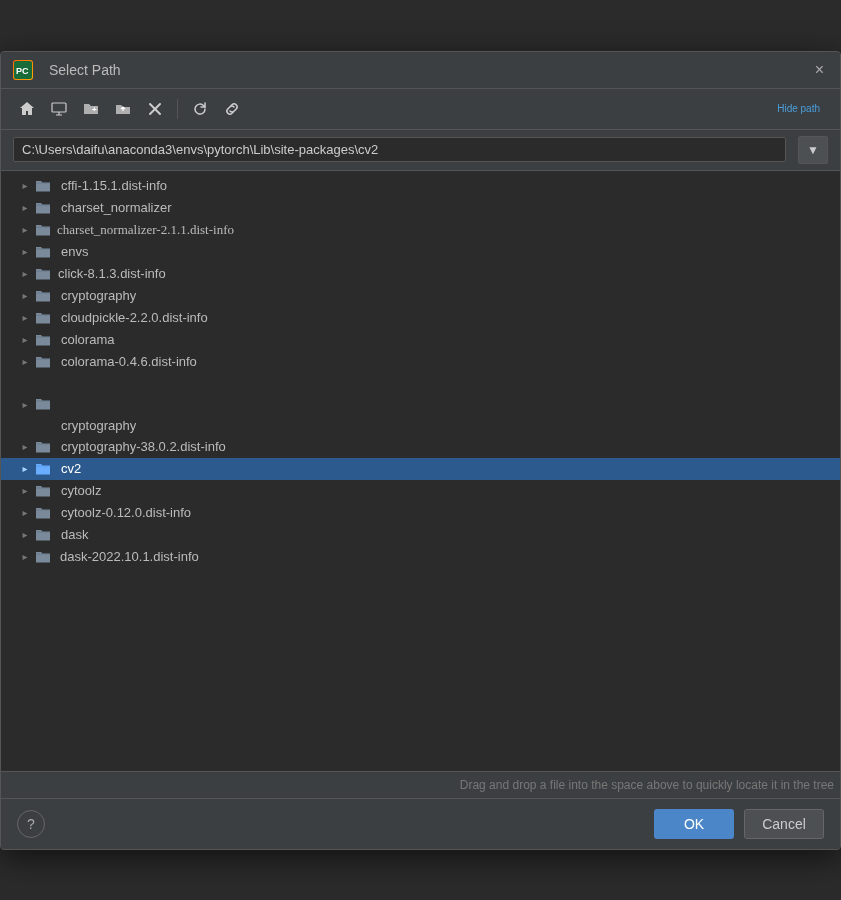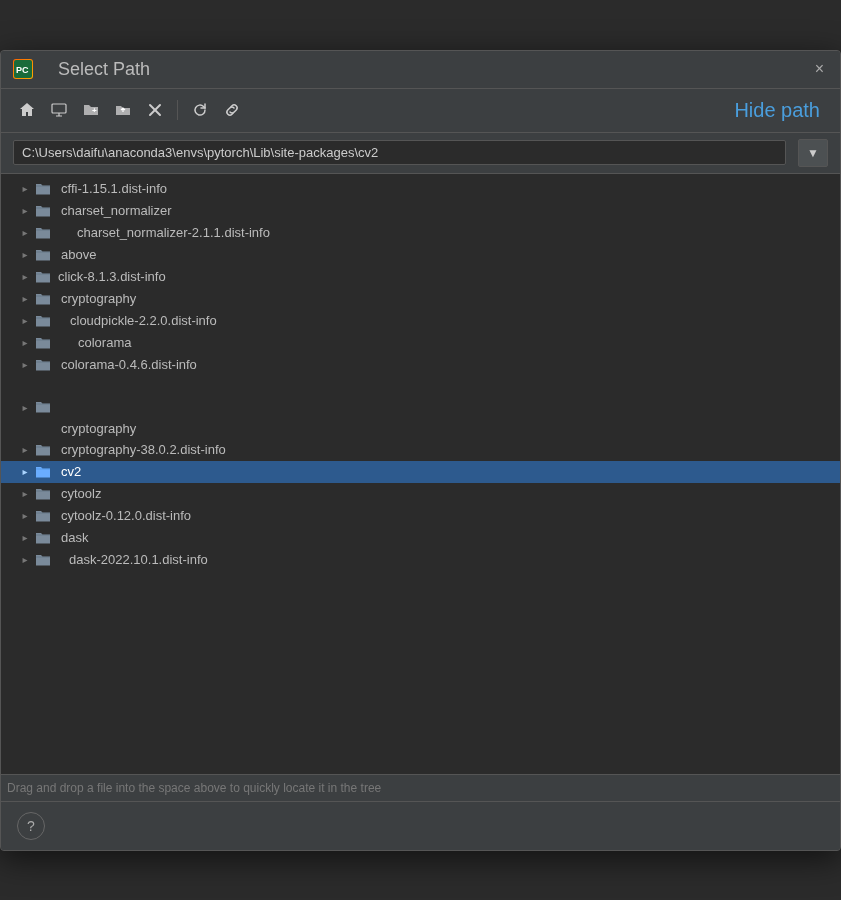--- a/index.html
+++ b/index.html
@@ -27,37 +27,37 @@
       background: #3c3f41;
       border-bottom: 1px solid #555;
       padding: 8px 12px;
       display: flex;
       align-items: center;
       justify-content: space-between;
     }
     .title-bar-left {
       display: flex;
       align-items: center;
-      gap: 25px;
+      gap: 16px;
     }
     .title-bar-icon {
       width: 20px;
       height: 20px;
       background: linear-gradient(135deg, #ff6600, #ffaa00);
       border-radius: 3px;
       display: flex;
       align-items: center;
       justify-content: center;
       font-size: 10px;
       font-weight: bold;
       color: white;
     }
     .title-bar-title {
       color: #bbbbbb;
-      font-size: 18px;
+      font-size: 14px;
     }
     .title-bar-close {
       color: #aaa;
       cursor: pointer;
       font-size: 16px;
       background: none;
       border: none;
       padding: 2px 4px;
       line-height: 1;
     }
@@ -94,21 +94,21 @@
       width: 1px;
       height: 20px;
       background: #555;
       margin: 0 4px;
     }
     .hide-path-btn {
       background: none;
       border: none;
       cursor: pointer;
       color: #4a9edd;
-      font-size: 20px;
+      font-size: 10px;
       padding: 4px 8px;
     }
 
     
     .path-bar {
       background: #3c3f41;
       padding: 6px 12px;
       border-bottom: 1px solid #555;
       display: flex;
       align-items: center;
@@ -179,21 +179,21 @@
     .folder-icon svg { width: 16px; height: 14px; }
 
     
     .tree-container::-webkit-scrollbar { width: 8px; }
     .tree-container::-webkit-scrollbar-track { background: #2b2b2b; }
     .tree-container::-webkit-scrollbar-thumb { background: #555; border-radius: 4px; }
 
     
     .bottom-hint {
       background: #3c3f41;
-      text-align: left;
+      text-align: right;
       padding: 6px;
       color: #777;
       font-size: 12px;
       border-top: 1px solid #555;
     }
 
     
     .footer {
       background: #3c3f41;
       padding: 10px 16px;
@@ -340,29 +340,29 @@
       <path d="M1 4h14" stroke="#556677" stroke-width="0.5"></path>
     </svg></span>
           <span style="margin-left: 4px;">charset_normalizer</span>
         </li>
         <li class="tree-item">
           <span class="expand-arrow">▸</span>
           <span class="folder-icon"><svg viewBox="0 0 16 14" fill="none" xmlns="http://www.w3.org/2000/svg">
       <path d="M1 2h5l1.5 1.5H15v9H1V2z" fill="#7a8a9a"></path>
       <path d="M1 4h14" stroke="#556677" stroke-width="0.5"></path>
     </svg></span>
-          <span style="margin-left: 20px;">charset_normalizer-2.1.1.dist-info</span>
-        </li>
-        <li class="tree-item">
-          <span class="expand-arrow">▸</span>
-          <span class="folder-icon"><svg viewBox="0 0 16 14" fill="none" xmlns="http://www.w3.org/2000/svg">
-      <path d="M1 2h5l1.5 1.5H15v9H1V2z" fill="#7a8a9a"></path>
-      <path d="M1 4h14" stroke="#556677" stroke-width="0.5"></path>
-    </svg></span>
-          <span style="margin-left: 4px;">above</span>
+          <span style="margin-left: 0; font-family: Liberation Serif, serif;">charset_normalizer-2.1.1.dist-info</span>
+        </li>
+        <li class="tree-item">
+          <span class="expand-arrow">▸</span>
+          <span class="folder-icon"><svg viewBox="0 0 16 14" fill="none" xmlns="http://www.w3.org/2000/svg">
+      <path d="M1 2h5l1.5 1.5H15v9H1V2z" fill="#7a8a9a"></path>
+      <path d="M1 4h14" stroke="#556677" stroke-width="0.5"></path>
+    </svg></span>
+          <span style="margin-left: 4px;">envs</span>
         </li>
         <li class="tree-item">
           <span class="expand-arrow">▸</span>
           <span class="folder-icon"><svg viewBox="0 0 16 14" fill="none" xmlns="http://www.w3.org/2000/svg">
       <path d="M1 2h5l1.5 1.5H15v9H1V2z" fill="#7a8a9a"></path>
       <path d="M1 4h14" stroke="#556677" stroke-width="0.5"></path>
     </svg></span>
           <span style="margin-left: 1px;">click-8.1.3.dist-info</span>
         </li>
         <li class="tree-item">
@@ -372,29 +372,29 @@
       <path d="M1 4h14" stroke="#556677" stroke-width="0.5"></path>
     </svg></span>
           <span style="margin-left: 4px;">cryptography</span>
         </li>
         <li class="tree-item">
           <span class="expand-arrow">▸</span>
           <span class="folder-icon"><svg viewBox="0 0 16 14" fill="none" xmlns="http://www.w3.org/2000/svg">
       <path d="M1 2h5l1.5 1.5H15v9H1V2z" fill="#7a8a9a"></path>
       <path d="M1 4h14" stroke="#556677" stroke-width="0.5"></path>
     </svg></span>
-          <span style="margin-left: 13px;">cloudpickle-2.2.0.dist-info</span>
-        </li>
-        <li class="tree-item">
-          <span class="expand-arrow">▸</span>
-          <span class="folder-icon"><svg viewBox="0 0 16 14" fill="none" xmlns="http://www.w3.org/2000/svg">
-      <path d="M1 2h5l1.5 1.5H15v9H1V2z" fill="#7a8a9a"></path>
-      <path d="M1 4h14" stroke="#556677" stroke-width="0.5"></path>
-    </svg></span>
-          <span style="margin-left: 21px;">colorama</span>
+          <span style="margin-left: 4px;">cloudpickle-2.2.0.dist-info</span>
+        </li>
+        <li class="tree-item">
+          <span class="expand-arrow">▸</span>
+          <span class="folder-icon"><svg viewBox="0 0 16 14" fill="none" xmlns="http://www.w3.org/2000/svg">
+      <path d="M1 2h5l1.5 1.5H15v9H1V2z" fill="#7a8a9a"></path>
+      <path d="M1 4h14" stroke="#556677" stroke-width="0.5"></path>
+    </svg></span>
+          <span style="margin-left: 4px;">colorama</span>
         </li>
         <li class="tree-item">
           <span class="expand-arrow">▸</span>
           <span class="folder-icon"><svg viewBox="0 0 16 14" fill="none" xmlns="http://www.w3.org/2000/svg">
       <path d="M1 2h5l1.5 1.5H15v9H1V2z" fill="#7a8a9a"></path>
       <path d="M1 4h14" stroke="#556677" stroke-width="0.5"></path>
     </svg></span>
           <span style="margin-left: 4px;">colorama-0.4.6.dist-info</span>
         </li>
         <li class="tree-item">
@@ -444,25 +444,29 @@
       <path d="M1 4h14" stroke="#556677" stroke-width="0.5"></path>
     </svg></span>
           <span style="margin-left: 4px;">dask</span>
         </li>
         <li class="tree-item">
           <span class="expand-arrow">▸</span>
           <span class="folder-icon"><svg viewBox="0 0 16 14" fill="none" xmlns="http://www.w3.org/2000/svg">
       <path d="M1 2h5l1.5 1.5H15v9H1V2z" fill="#7a8a9a"></path>
       <path d="M1 4h14" stroke="#556677" stroke-width="0.5"></path>
     </svg></span>
-          <span style="margin-left: 12px; text-align: right;">dask-2022.10.1.dist-info</span>
+          <span style="margin-left: 3px; text-align: right;">dask-2022.10.1.dist-info</span>
         </li>
       </ul>
   </div>
 
   <div class="bottom-hint">Drag and drop a file into the space above to quickly locate it in the tree</div>
 
   <div class="footer">
     <div class="footer-left">
       <button class="help-btn">?</button>
     </div>
+    <div class="footer-right">
+      <button class="btn-ok">OK</button>
+      <button class="btn-cancel">Cancel</button>
+    </div>
   </div>
 </div>
 
 </body></html>

